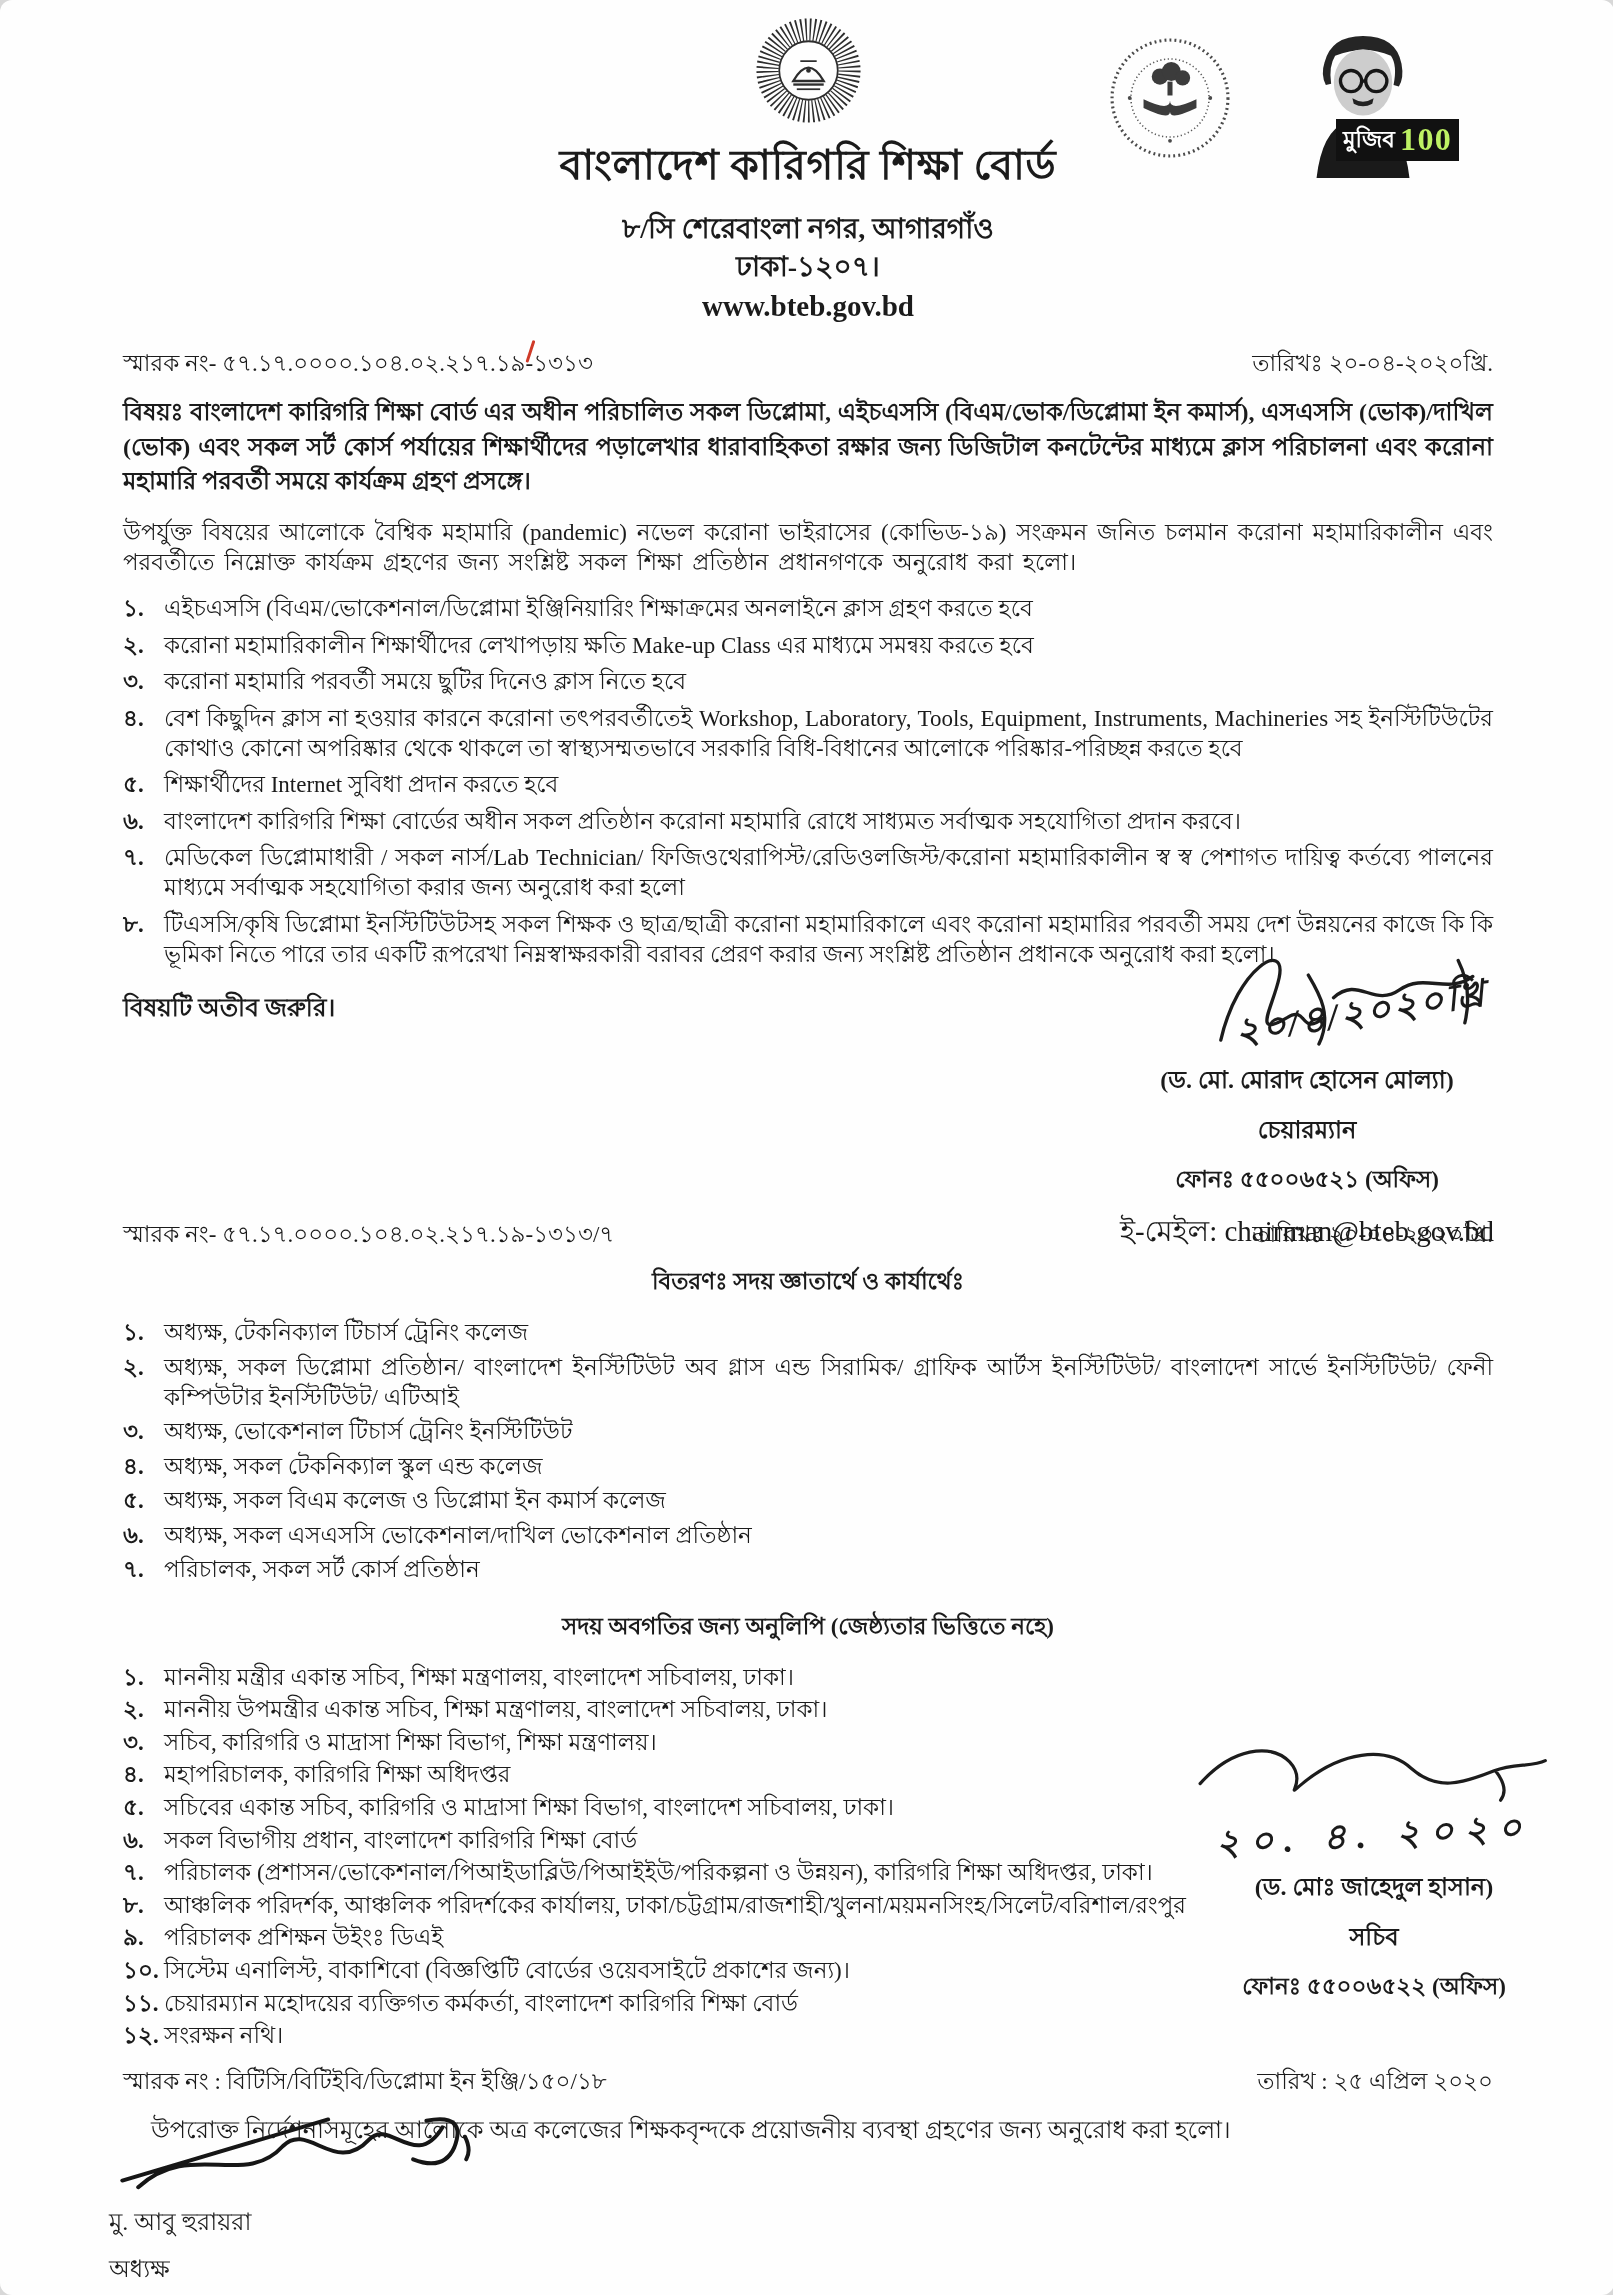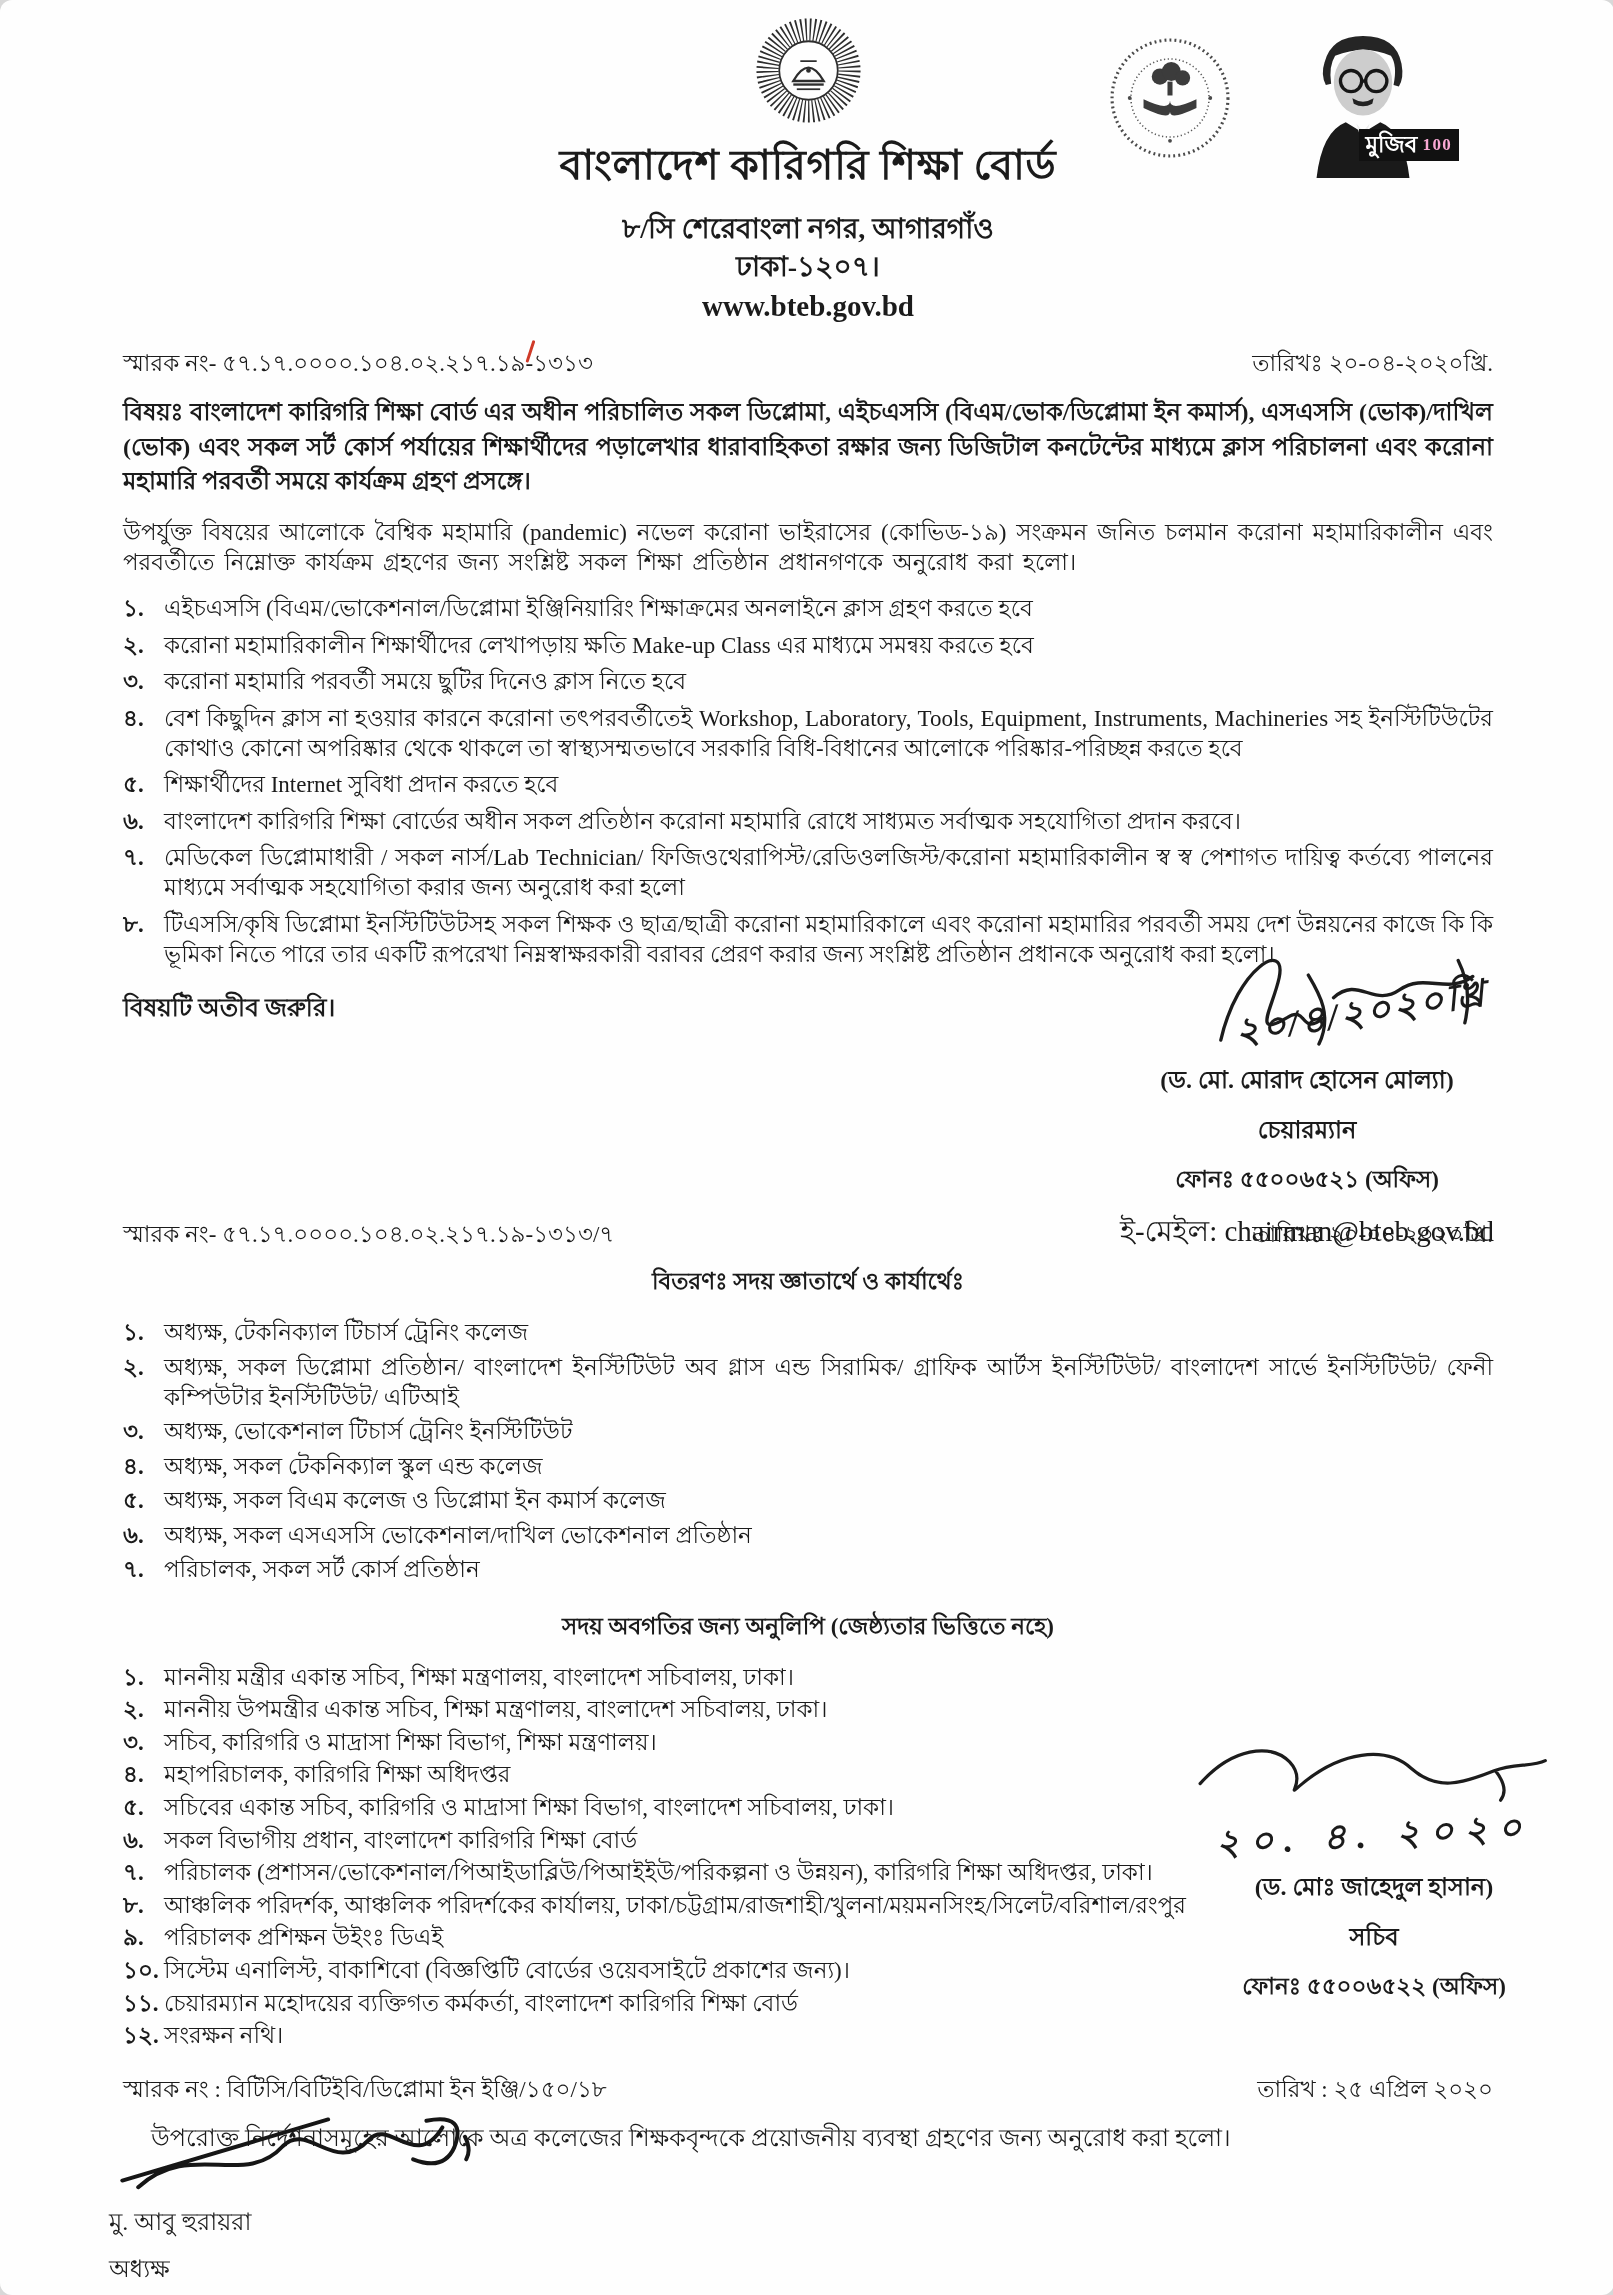--- a/index.html
+++ b/index.html
@@ -23,39 +23,39 @@
   .website{font-size:29px;font-weight:bold;margin-top:4px;}
   
   .board-seal{position:absolute;left:1107px;top:35px;width:126px;height:126px;}
   .mujib{position:absolute;left:1278px;top:24px;width:174px;height:154px;}
   .mujib svg{position:absolute;left:0;top:0;width:174px;height:154px;}
   .mujib-box{
     position:absolute;right:-6.6px;bottom:17px;background:#111;color:#fff;
     padding:4px 6.6px;font-size:22.6px;font-weight:bold;line-height:1.05;
     display:flex;align-items:center;gap:5.3px;text-align:right;
   }
-  .mujib-box .m100{color:#f9a8d4;font-size:17px;letter-spacing:1.3px;}
+  .mujib-box .m100{color:#bef264;font-size:32px;letter-spacing:1.3px;}
   
   .memo-row{display:flex;justify-content:space-between;align-items:flex-start;font-size:23px;}
   .memo-row .memo{position:relative;}
   .memo-row-1{margin-top:22.6px;}
   .red-tick{position:absolute;left:406px;top:-5.3px;width:3.3px;height:22.6px;background:#cf3a28;transform:rotate(18deg);border-radius:1.3px;}
   
   .subject{margin-top:10.6px;font-size:24px;font-weight:bold;line-height:1.45;text-align:justify;}
   .intro{margin-top:18.6px;font-size:23px;line-height:1.32;text-align:justify;word-spacing:4px;}
   .list{margin-top:16px;}
   .list-row{display:flex;margin-bottom:6.6px;font-size:23px;line-height:1.3;}
   .list-row .num{flex:0 0 41px;font-weight:bold;}
   .list-row .txt{flex:1;text-align:justify;}
   .urgent{margin-top:20px;font-size:24.6px;font-weight:bold;}
   .memo-row-2{margin-top:187px;}
   .section-head{margin-top:8px;font-size:23px;font-weight:bold;text-align:center;}
   .list.tight .list-row{margin-bottom:4.6px;}
   .list.tight2 .list-row{margin-bottom:2.7px;}
-  .memo-row-3{margin-top:20px;}
+  .memo-row-3{margin-top:12px;}
   .closing{margin-top:12px;font-size:24px;line-height:1.4;text-indent:28px;}
   
   .sig-block{position:absolute;text-align:center;}
   .sig-chairman{left:1035px;top:934px;width:544px;}
   .sig-chairman .scribble{width:372px;height:126px;display:block;margin:0 auto;}
   .hand-date-1{
     position:absolute;left:199px;top:49px;font-size:37px;font-weight:bold;
     transform:rotate(-9deg);font-style:italic;letter-spacing:2.7px;white-space:nowrap;
   }
   .sig-name{font-size:24px;font-weight:bold;margin-top:1.3px;}

